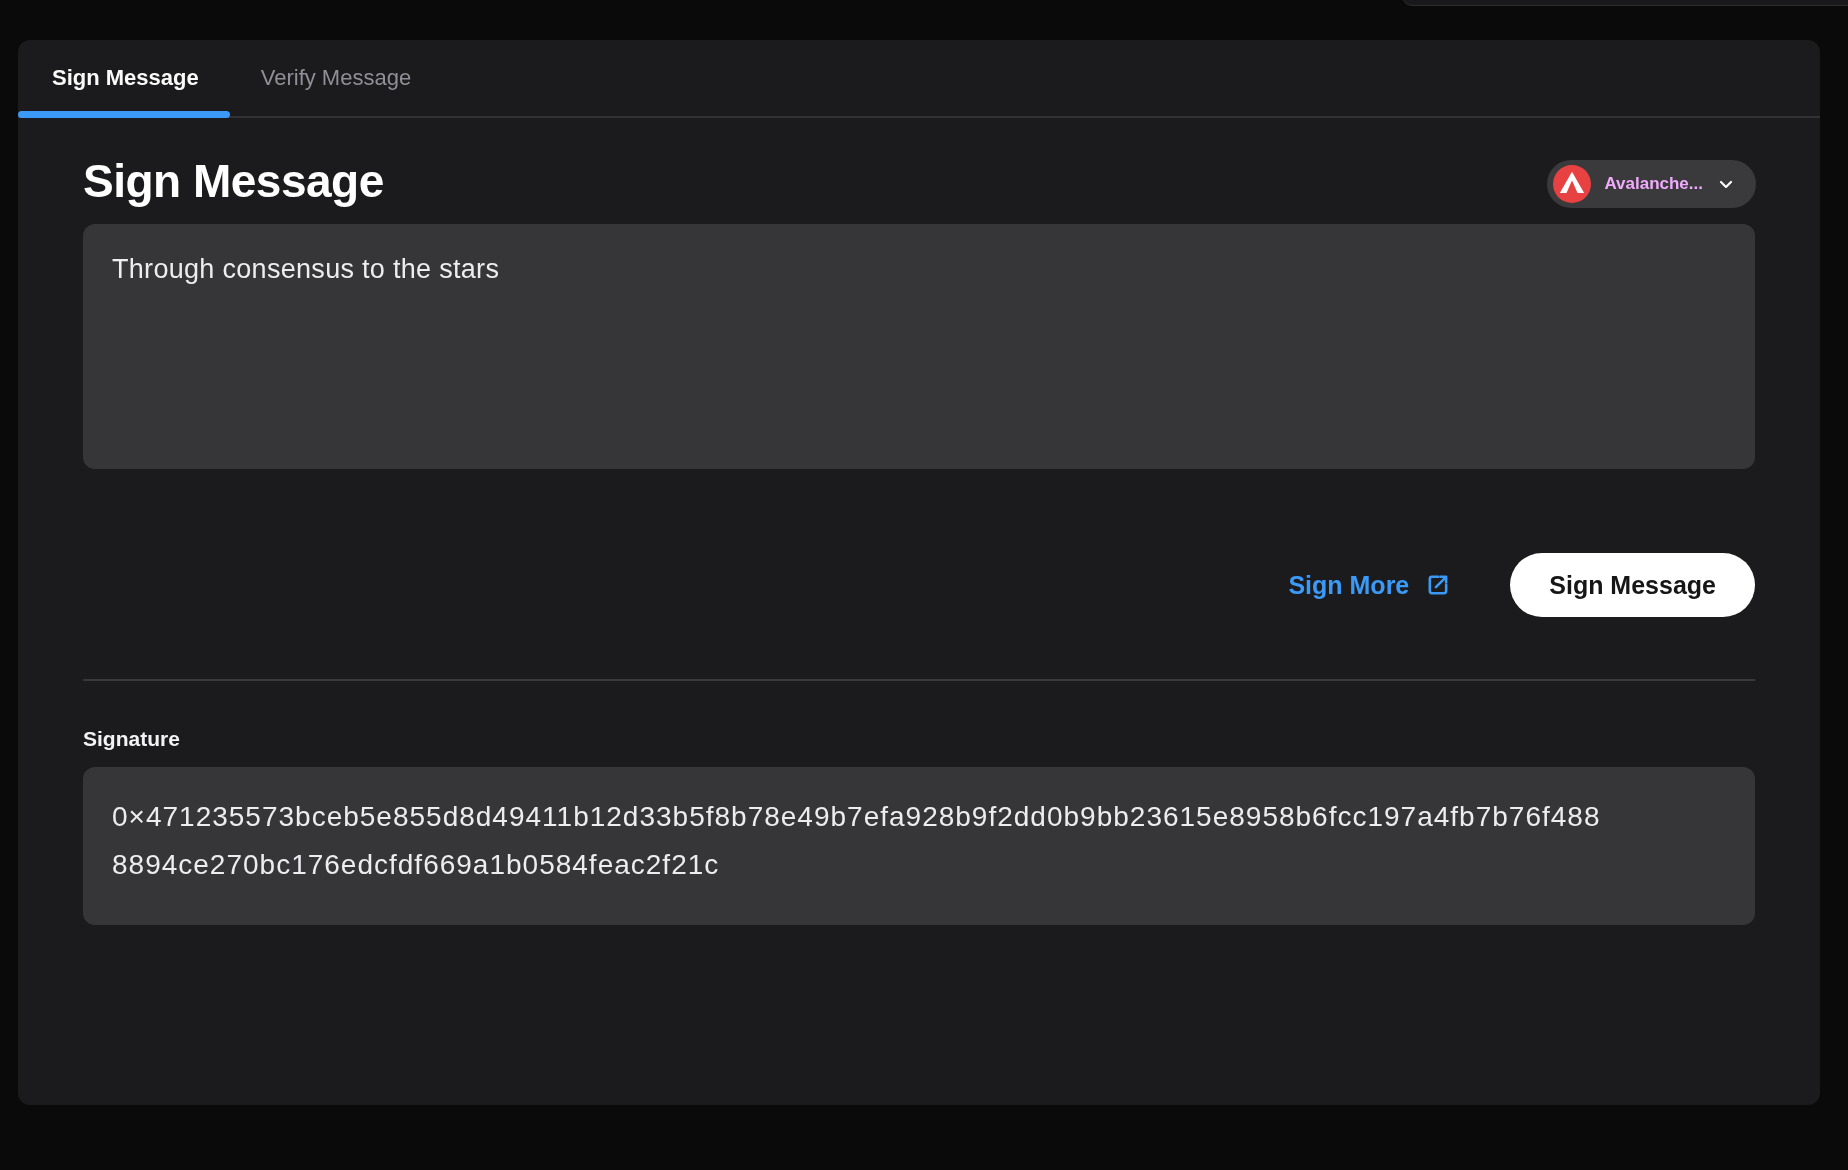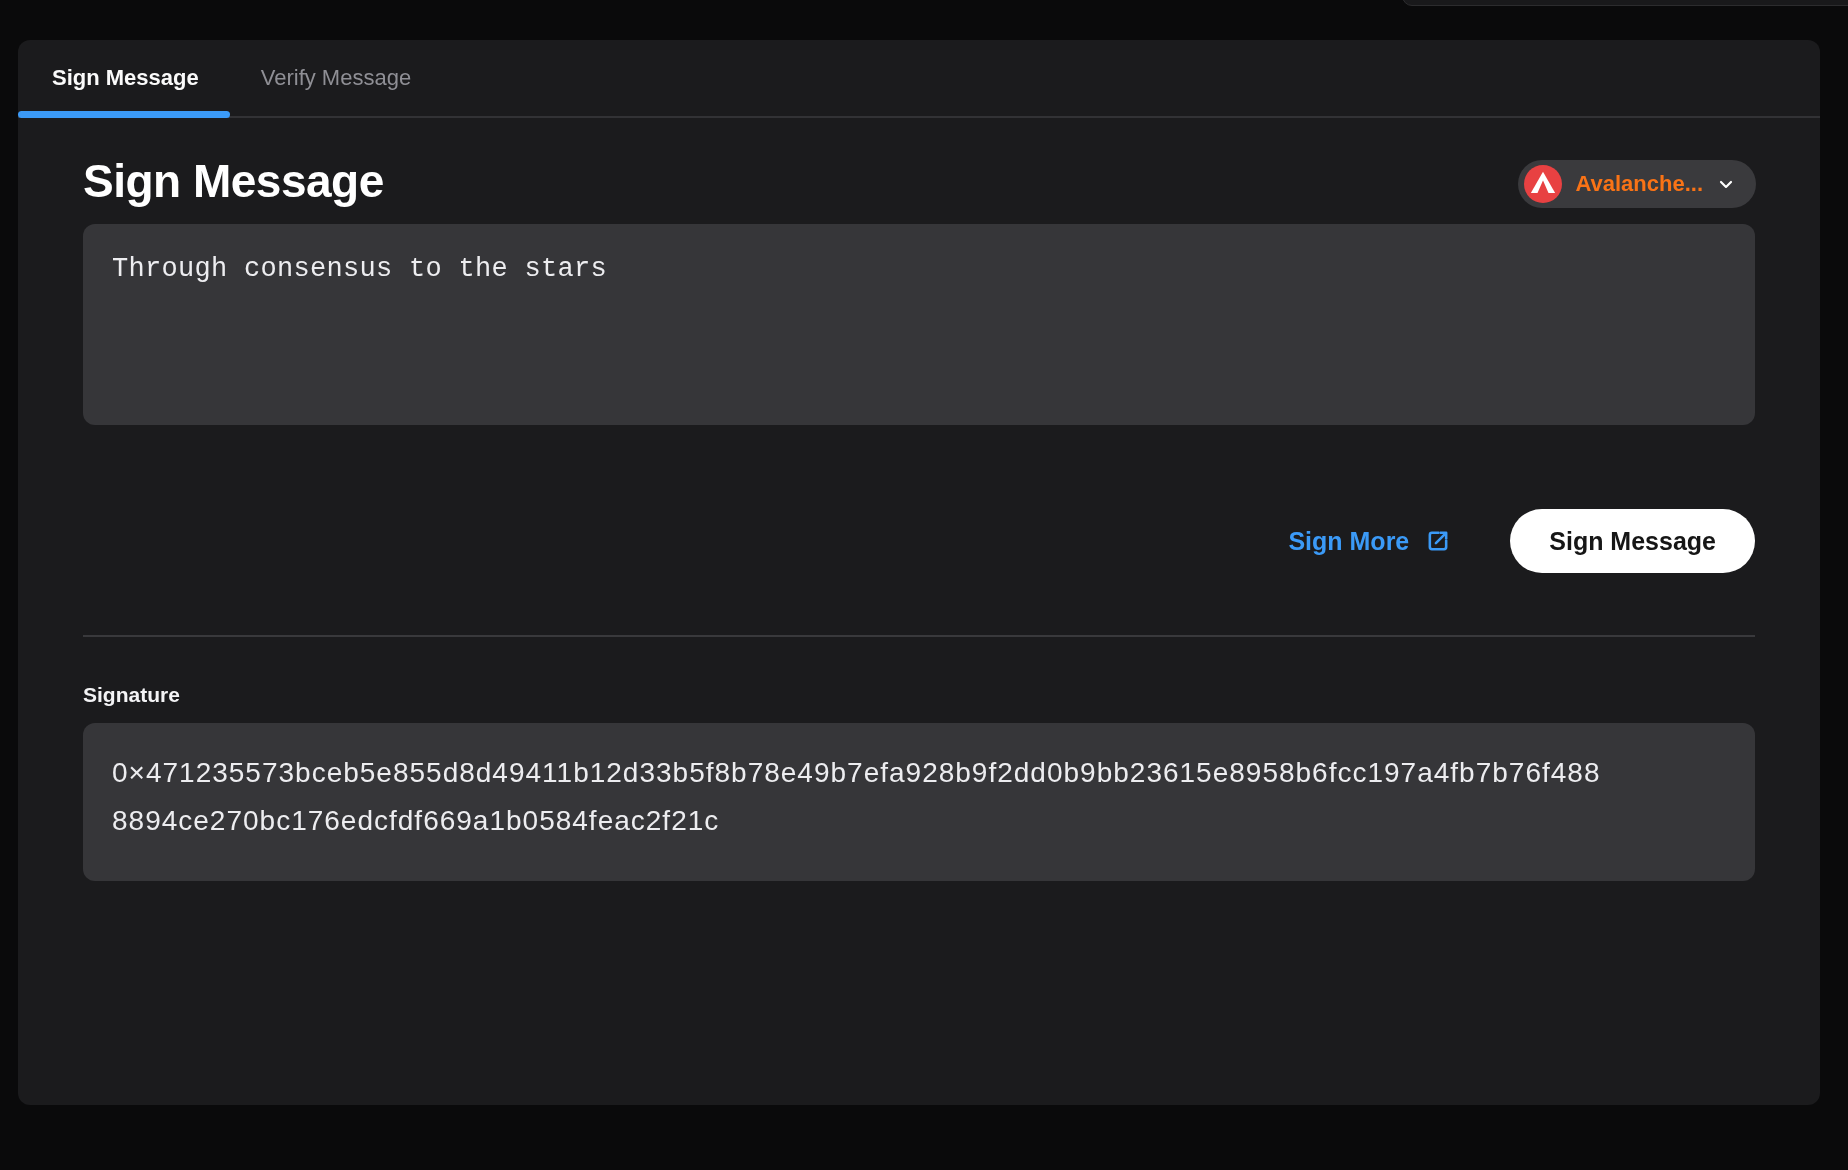--- a/index.html
+++ b/index.html
@@ -21,27 +21,27 @@
   .tab.active .underline{position:absolute;left:0;right:0;bottom:-2px;height:7px;border-radius:5px;background:#3b9af7;}
 
   
   .content{padding:0 65px;position:relative;}
   h1{margin:36px 0 0 0;font-size:46px;font-weight:700;color:#ffffff;letter-spacing:-0.5px;}
   .desc{margin-top:24px;font-size:25px;line-height:40px;color:#b7b7bb;letter-spacing:0.1px;}
 
   .chip{position:absolute;top:120px;right:64px;height:48px;display:flex;align-items:center;gap:13px;
         background:#3a3a3d;border-radius:26px;padding:0 20px 0 6px;cursor:pointer;}
   .chip .logo{width:38px;height:38px;display:block;}
-  .chip .chip-label{font-size:22px;font-weight:600;color:#f97316;}
+  .chip .chip-label{font-size:17px;font-weight:600;color:#f0abfc;}
   .chip .chev{width:20px;height:20px;display:block;}
 
   .field-label{margin-top:46px;font-size:21px;font-weight:700;color:#f3f3f5;}
-  textarea.msg{display:block;box-sizing:border-box;width:100%;height:201px;margin-top:16px;
+  textarea.msg{display:block;box-sizing:border-box;width:100%;height:245px;margin-top:16px;
         background:#363639;border:none;border-radius:12px;resize:none;outline:none;
-        padding:30px 29px;font-family:Liberation Mono, monospace;
+        padding:30px 29px;font-family:Liberation Sans, sans-serif;
         font-size:27px;color:#ededf0;letter-spacing:0.3px;}
 
   .actions{margin-top:84px;display:flex;justify-content:flex-end;align-items:center;gap:58px;}
   .learn{display:flex;align-items:center;gap:15px;cursor:pointer;}
   .learn .learn-label{font-size:25px;font-weight:700;color:#3b9af7;}
   .learn svg{display:block;}
   .sign-btn{height:64px;border:none;border-radius:32px;background:#ffffff;color:#161616;
         padding:0 39px;font-family:inherit;font-size:25px;font-weight:700;cursor:pointer;}
 
   .divider{margin-top:62px;border:none;border-top:2px solid #39393c;height:0;}

